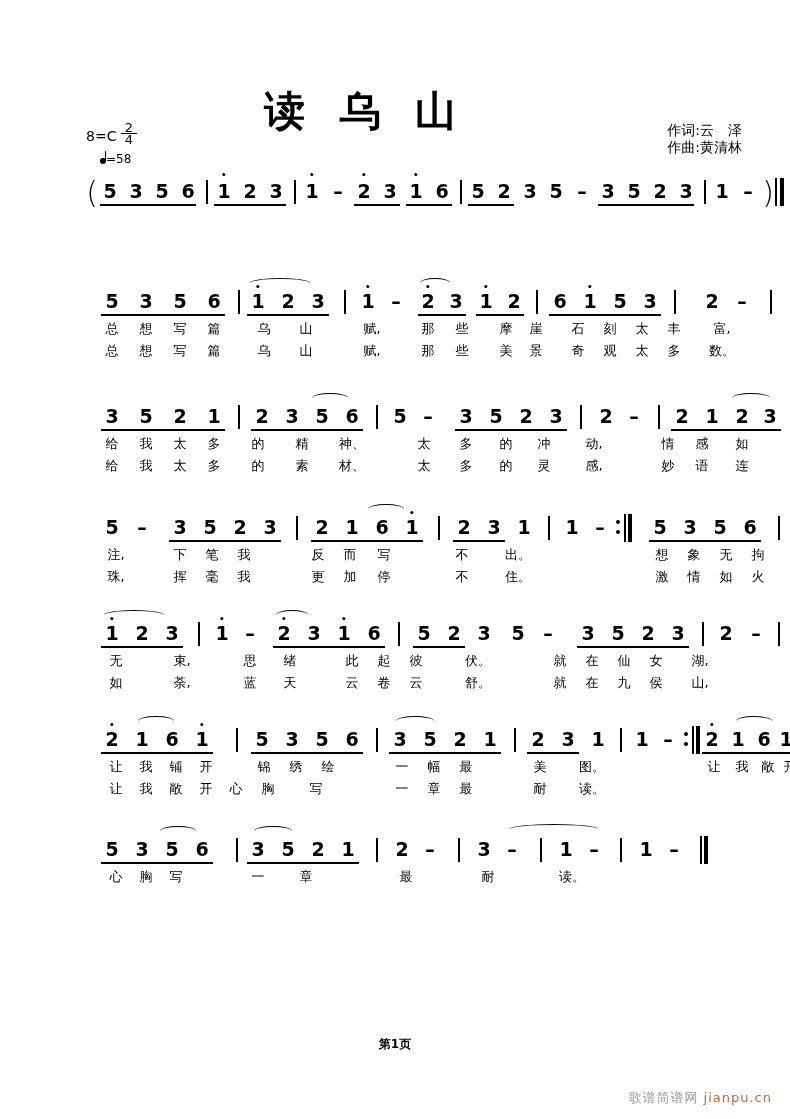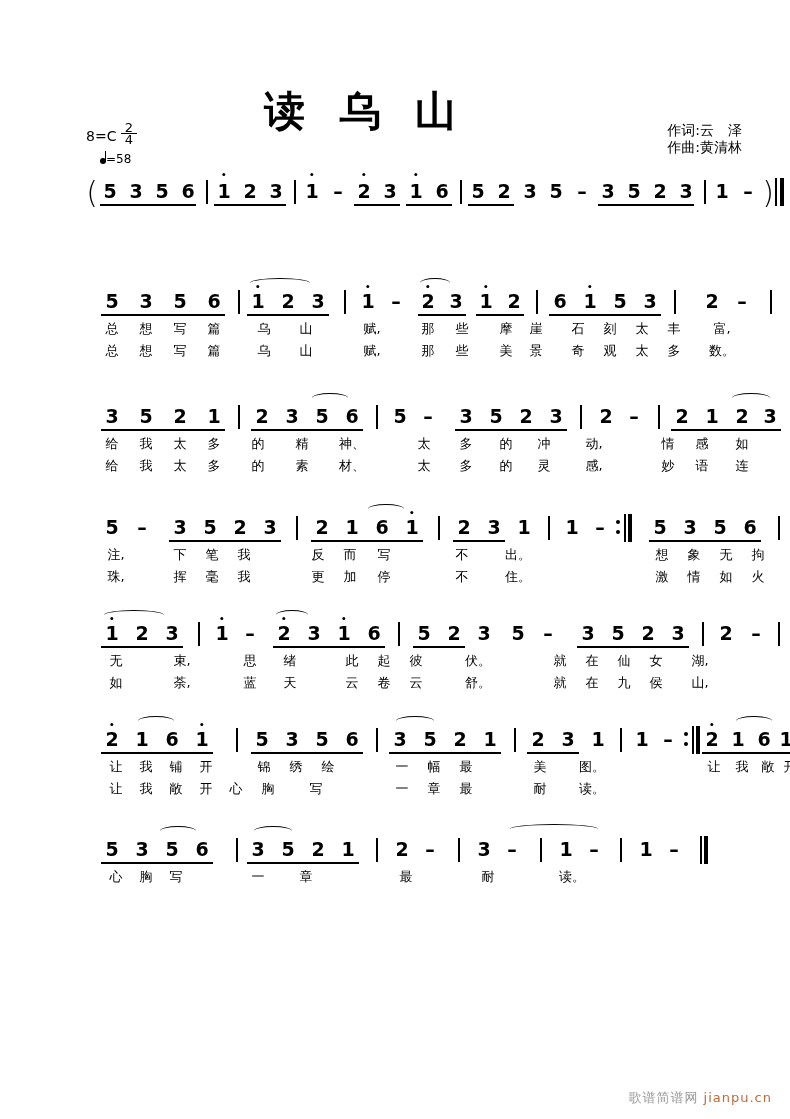--- a/index.html
+++ b/index.html
@@ -613,19 +613,20 @@
       <div class="ly" style="left:146px;">胸</div>
       <div class="ly" style="left:176px;">写</div>
       <div class="ly" style="left:258px;">一</div>
       <div class="ly" style="left:306px;">章</div>
       <div class="ly" style="left:406px;">最</div>
       <div class="ly" style="left:488px;">耐</div>
       <div class="ly" style="left:572px;">读。</div>
     </div>
   </div>
 
+  <div class="pagenum">第1页</div>
 
   <div class="watermark">
     <span class="cn">歌谱简谱网</span>
     <span class="site">jianpu.cn</span>
   </div>
 
 </div>
 
 </body></html>

